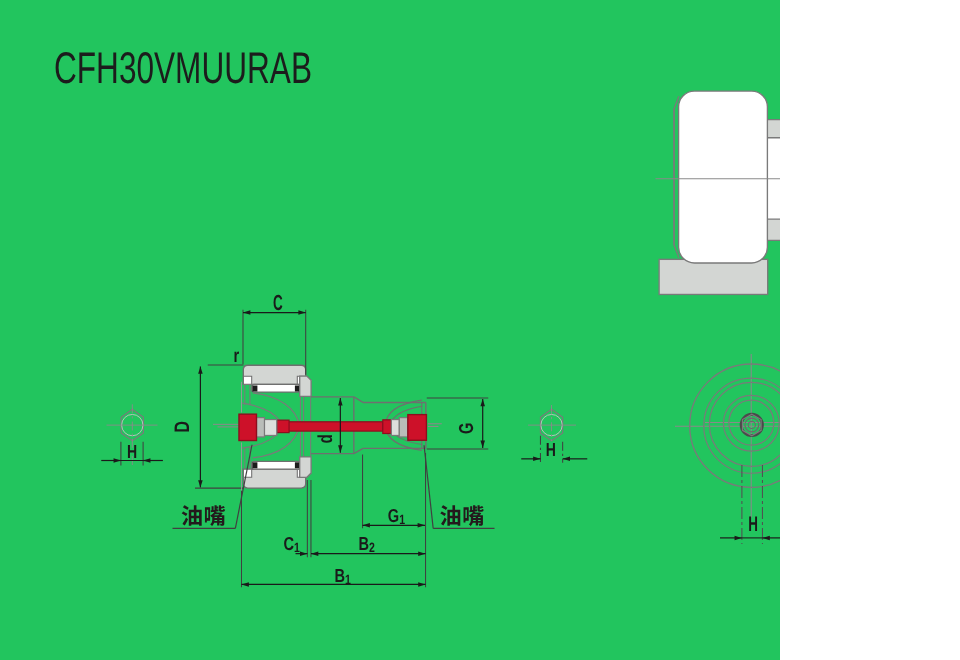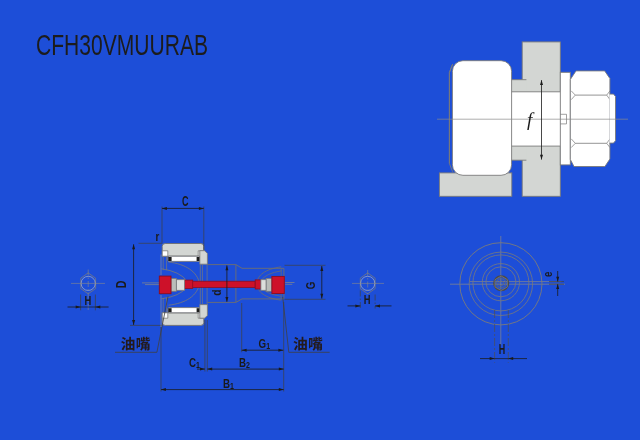--- a/index.html
+++ b/index.html
@@ -1,16 +1,16 @@
 <!DOCTYPE html>
 <html><head>
 <meta charset="utf-8">
 <style>
 html,body{margin:0;padding:0;background:#ffffff;}
-#page{position:relative;width:640px;height:440px;background:#1d4ed8;overflow:hidden;
+#page{position:relative;width:520px;height:440px;background:#22c55e;overflow:hidden;
 font-family:"Liberation Sans", sans-serif;}
 svg{display:block}
 .dim{font-family:"Liberation Sans", sans-serif;font-weight:bold;fill:#1a1a1a;}
 </style>
 </head>
 <body>
 <div id="page">
 <svg width="640" height="440" viewBox="0 0 640 440">
 <defs>
 <marker id="ar" markerWidth="6" markerHeight="4" refX="5.5" refY="2" orient="auto-start-reverse" markerUnits="userSpaceOnUse">

